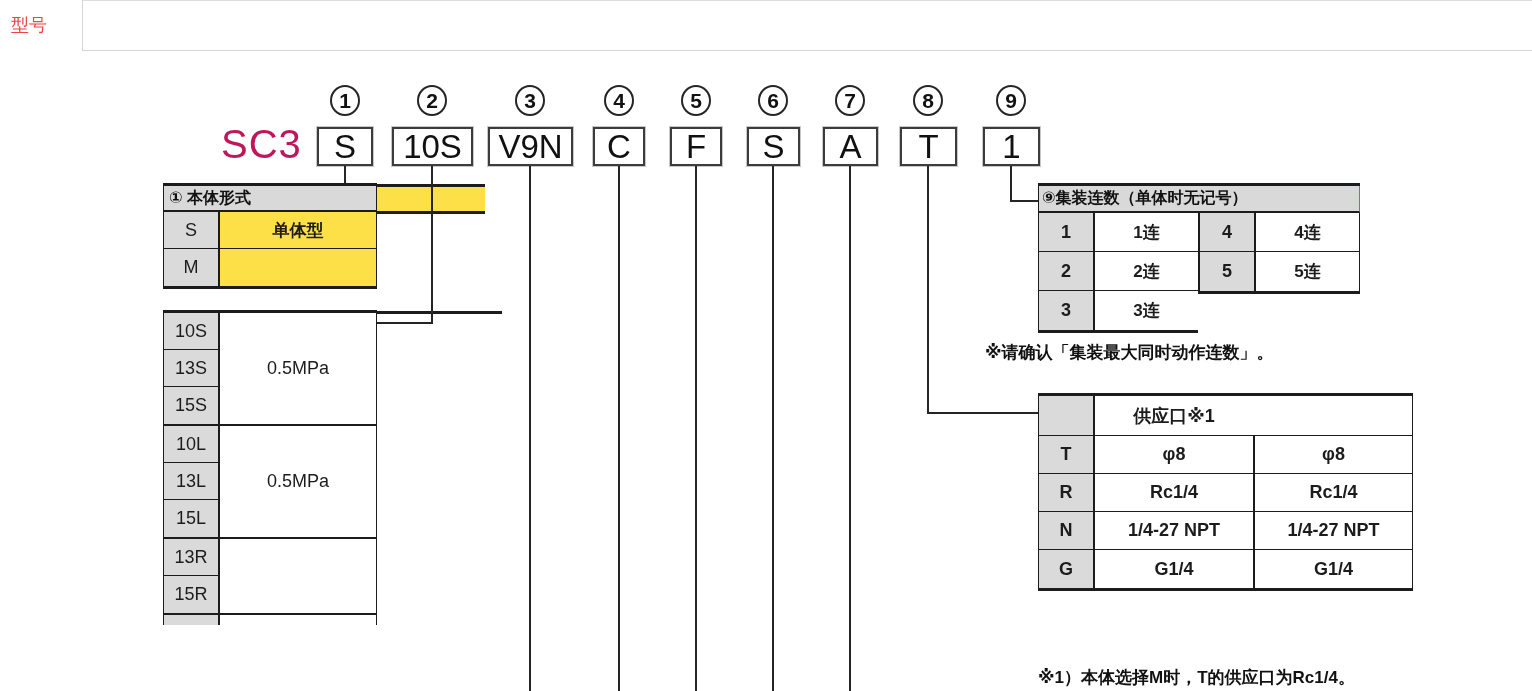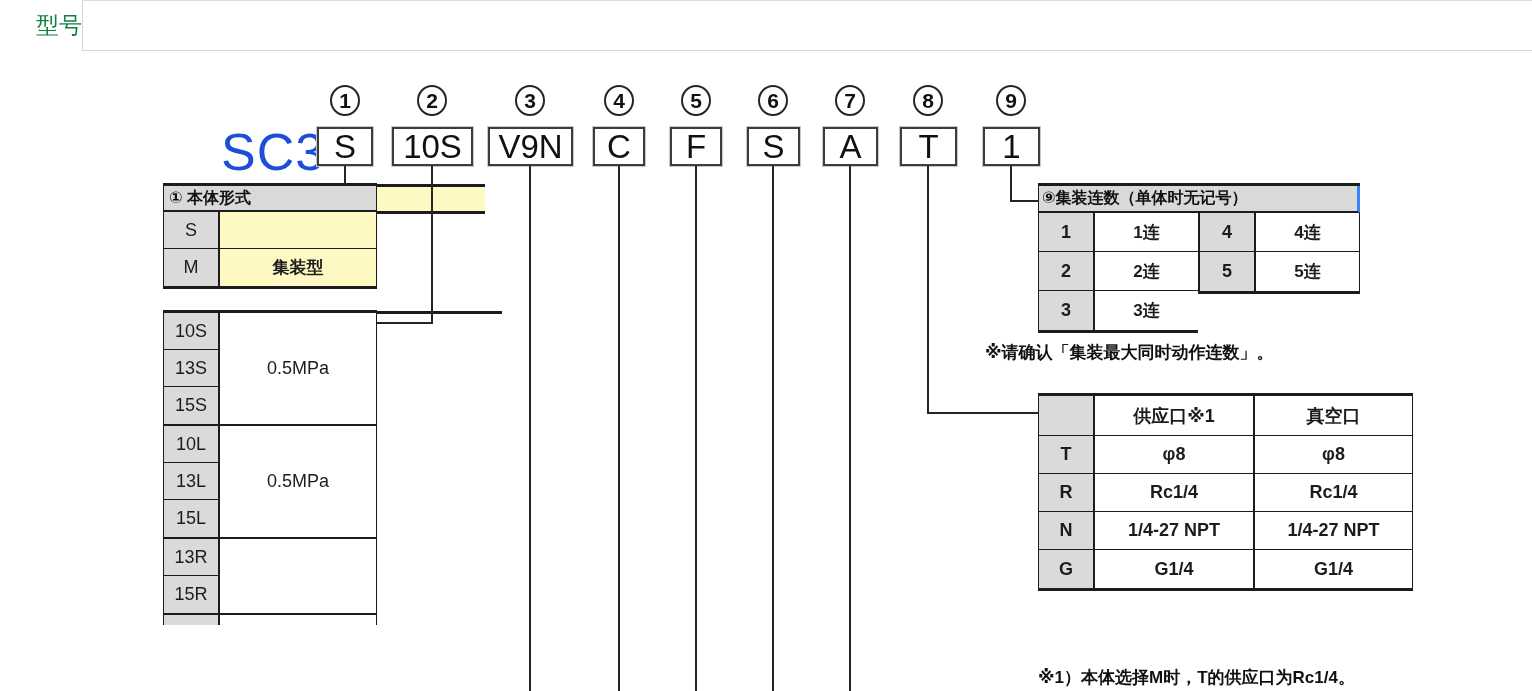--- a/index.html
+++ b/index.html
@@ -2,48 +2,48 @@
 <html><head>
 <meta charset="utf-8">
 <style>
   * { margin:0; padding:0; box-sizing:border-box; }
   html,body { background:#ffffff; }
   body { font-family:"Liberation Sans","DejaVu Sans",sans-serif; color:#1c1c1c; }
   #page { position:relative; width:1532px; height:691px; background:#fff; overflow:hidden; }
 
   
   .tab-active { position:absolute; left:0; top:0; width:82px; height:51px; line-height:50px;
-    padding-left:11px; font-size:23px; color:#15803d; background:#fff;text-align:right; }
+    padding-left:11px; font-size:18px; color:#ef4444; background:#fff; }
   .tab-rest { position:absolute; left:82px; top:0; right:0; height:51px;
     border-top:1px solid #dcdcdc; border-bottom:1px solid #d5d5d5; border-left:1px solid #d5d5d5;
     display:flex; align-items:center; background:#fff; }
   .tab-link { font-size:18px; color:#4e7ca6; text-decoration:none; cursor:pointer; }
   .tab-link.t1 { margin-left:25px; }
   .tab-link.t2 { margin-left:42px; }
 
   
-  .sc3 { position:absolute; left:221px; top:122px; font-size:52px; color:#1d4ed8; letter-spacing:1px; }
+  .sc3 { position:absolute; left:221px; top:122px; font-size:40px; color:#be185d; letter-spacing:1px; }
   .circle { position:absolute; top:85px; width:30px; height:31px; border:2px solid #252525;
     border-radius:50%; display:flex; align-items:center; justify-content:center;
     font-size:21px; font-weight:bold; color:#111; background:#fff; }
   .mbox { position:absolute; top:127px; height:39px; border:2px solid #3c3c3c;
     box-shadow:0 0 0 1px #c9c9c9; display:flex; align-items:center; justify-content:center;
     font-size:33px; color:#111; background:#fff; }
 
   .vline { position:absolute; width:2px; background:#252525; }
   .hline { position:absolute; height:2px; background:#252525; }
 
   
   .ttl { background:#d9d9d9; font-weight:bold; font-size:16px; color:#111;
     border-bottom:2px solid #1c1c1c; display:flex; align-items:center; padding-left:5px; }
   .graycell { background:#dadada; }
 
   
   .t1 { position:absolute; left:163px; top:183px; width:214px;
-    border-top:3px solid #1c1c1c; border-bottom:3px solid #1c1c1c; background:#fef9c3; }
+    border-top:3px solid #1c1c1c; border-bottom:3px solid #1c1c1c; background:#fde047; }
   .t1 .ttl { height:26px; border-left:1px solid #1c1c1c; border-right:1px solid #1c1c1c; }
   .t1 .row { display:flex; height:37px; border-left:1px solid #1c1c1c; border-right:1px solid #1c1c1c; }
   .t1 .row.sep { border-bottom:1px solid #1c1c1c; }
   .t1 .code { width:56px; border-right:2px solid #1c1c1c; display:flex; align-items:center;
     justify-content:center; font-size:18px; }
   .t1 .val { flex:1; display:flex; align-items:center; justify-content:center;
     font-weight:bold; font-size:17px; }
 
   
   .t2 { position:absolute; left:163px; top:310px; width:214px; border-top:3px solid #1c1c1c; background:#fff; }
@@ -53,21 +53,21 @@
   .t2 .codes { width:56px; border-right:2px solid #1c1c1c; display:flex; flex-direction:column; }
   .t2 .ccell { height:37px; background:#dadada; display:flex; align-items:center;
     justify-content:center; font-size:18px; }
   .t2 .ccell.sep { border-bottom:1px solid #1c1c1c; }
   .t2 .gval { flex:1; display:flex; align-items:center; justify-content:center; font-size:18px; background:#fff; }
   .t2 .partial { display:flex; height:10px; border-left:1px solid #1c1c1c; border-right:1px solid #1c1c1c; }
   .t2 .partial .codes { background:#dadada; }
 
   
   .t9 { position:absolute; left:1038px; top:183px; width:322px; border-top:3px solid #1c1c1c; }
-  .t9 .ttl { height:27px; border-left:1px solid #1c1c1c; border-right:3px solid #3b82f6; padding-left:3px; }
+  .t9 .ttl { height:27px; border-left:1px solid #1c1c1c; border-right:1px solid #3b82f6; padding-left:3px; }
   .t9body { display:flex; align-items:flex-start; }
   .t9col { display:flex; flex-direction:column; border-bottom:3px solid #1c1c1c; background:#fff; }
   .t9col.left { width:160px; border-left:1px solid #1c1c1c; }
   .t9col.right { width:162px; border-left:2px solid #1c1c1c; border-right:1px solid #1c1c1c; }
   .t9row { display:flex; height:39px; }
   .t9row.sep { border-bottom:1px solid #1c1c1c; }
   .t9code { width:56px; background:#dadada; border-right:2px solid #1c1c1c;
     display:flex; align-items:center; justify-content:center; font-weight:bold; font-size:18px; }
   .t9val { flex:1; display:flex; align-items:center; justify-content:center; font-weight:bold; font-size:17px; }
 
@@ -131,24 +131,24 @@
   <div class="vline" style="left:849px;top:166px;height:525px"></div>
   <div class="vline" style="left:927px;top:166px;height:248px"></div>
   <div class="hline" style="left:927px;top:412px;width:111px"></div>
   <div class="vline" style="left:1010px;top:166px;height:36px"></div>
   <div class="hline" style="left:1010px;top:200px;width:28px"></div>
 
   <div class="t1">
     <div class="ttl">① 本体形式</div>
     <div class="row sep">
       <div class="code graycell">S</div>
+      <div class="val">单体型</div>
     </div>
     <div class="row">
       <div class="code graycell">M</div>
-      <div class="val">集装型</div>
     </div>
   </div>
 
   <div class="t2">
     <div class="grp">
       <div class="codes">
         <div class="ccell sep">10S</div>
         <div class="ccell sep">13S</div>
         <div class="ccell">15S</div>
       </div>
@@ -202,21 +202,20 @@
         </div>
       </div>
     </div>
   </div>
   <div class="note" style="left:985px;top:341px">※请确认「集装最大同时动作连数」。</div>
 
   <div class="t8">
     <div class="row head sep">
       <div class="c0"></div>
       <div class="c1">供应口※1</div>
-      <div class="c2">真空口</div>
     </div>
     <div class="row sep">
       <div class="c0">T</div>
       <div class="c1">φ8</div>
       <div class="c2">φ8</div>
     </div>
     <div class="row sep">
       <div class="c0">R</div>
       <div class="c1">Rc1/4</div>
       <div class="c2">Rc1/4</div>

